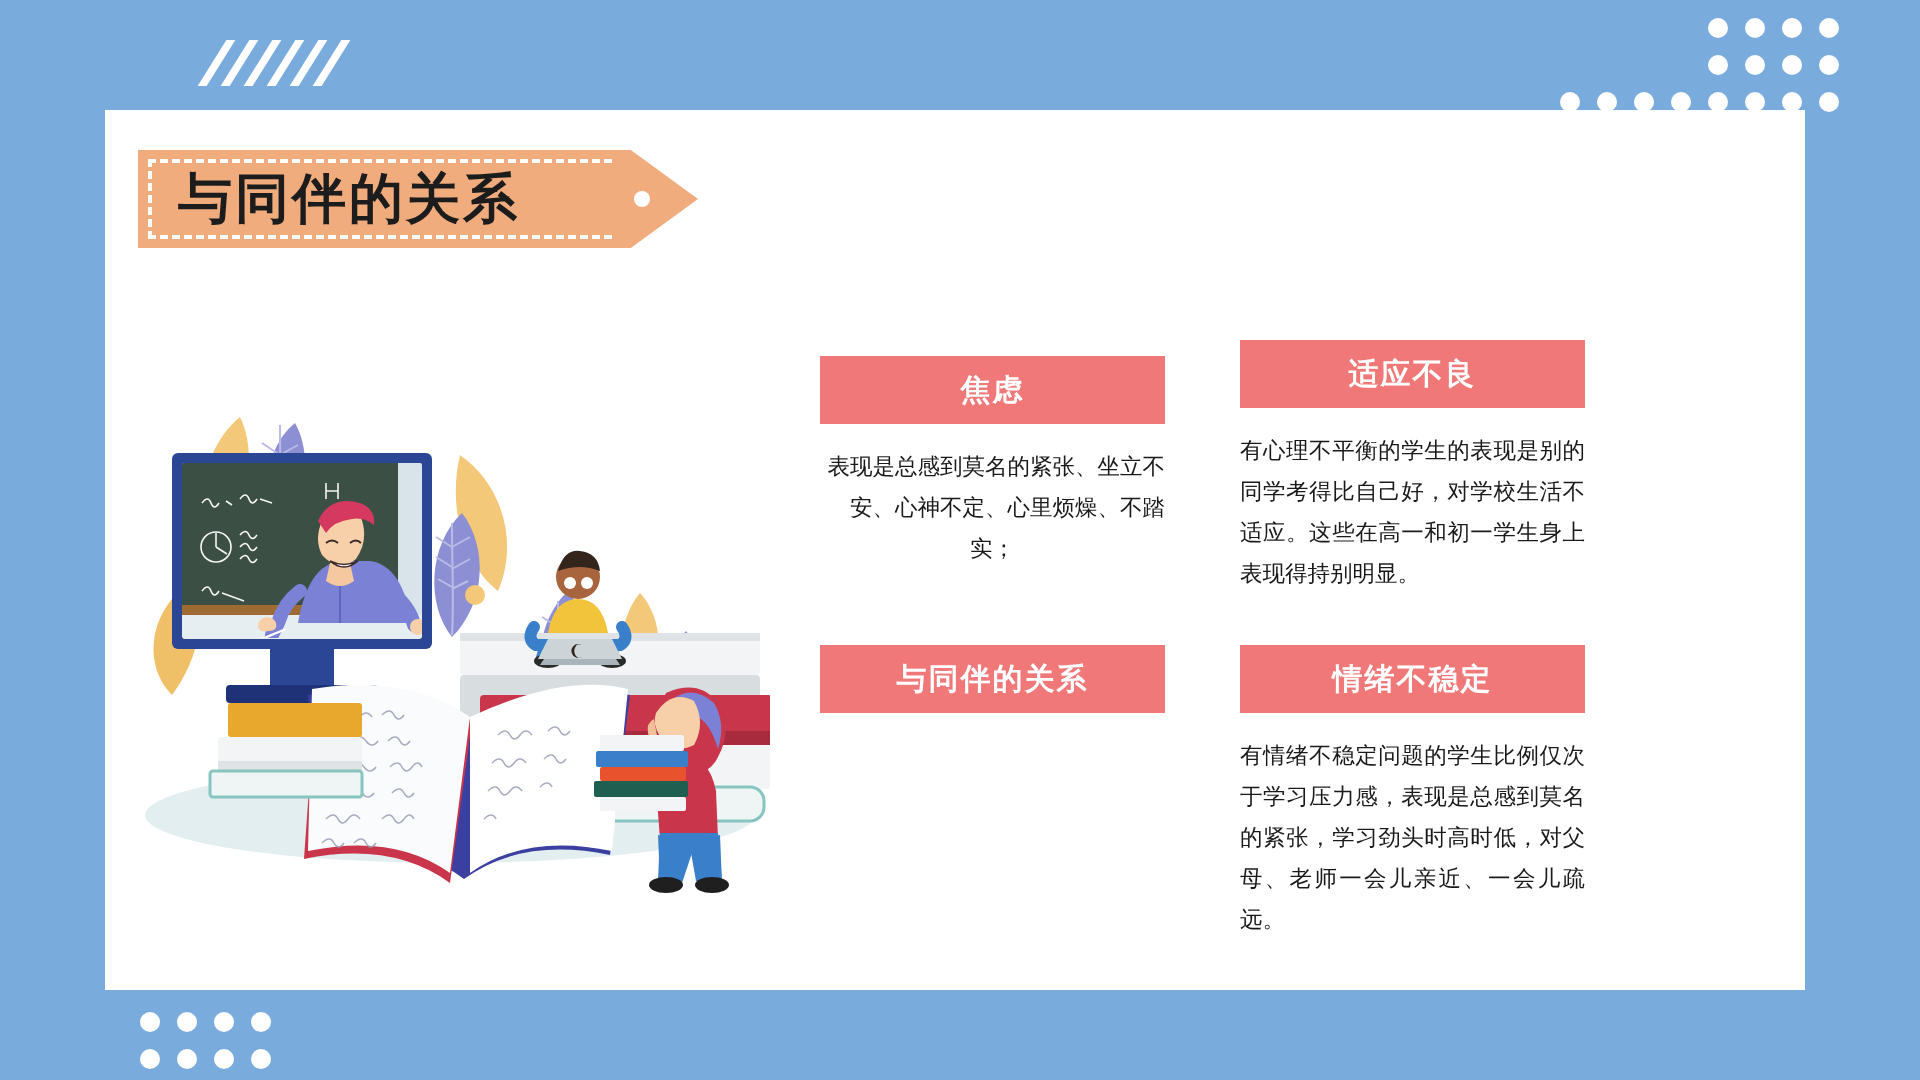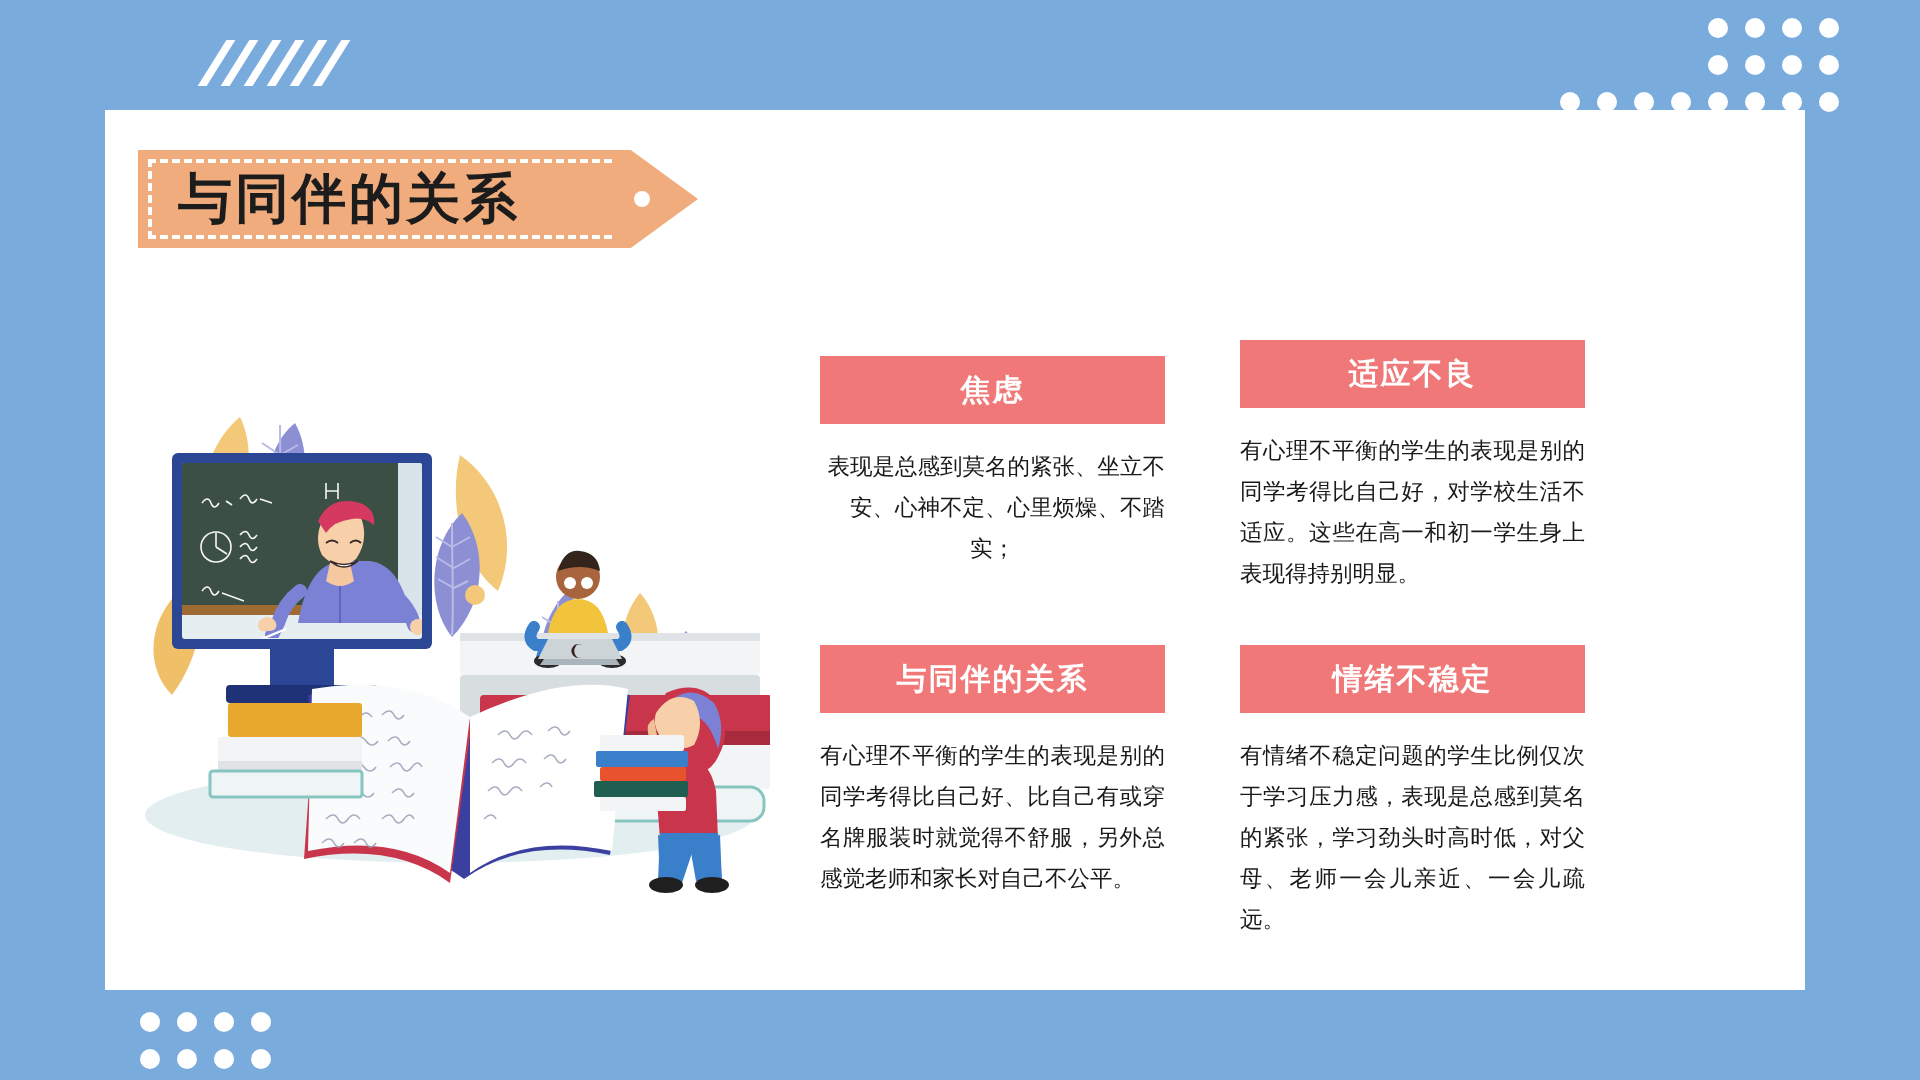--- a/index.html
+++ b/index.html
@@ -360,21 +360,20 @@
       <div class="card-body">表现是总感到莫名的紧张、坐立不安、心神不定、心里烦燥、不踏实；</div>
     </div>
 
     <div class="card c1">
       <div class="card-head">适应不良</div>
       <div class="card-body">有心理不平衡的学生的表现是别的同学考得比自己好，对学校生活不适应。这些在高一和初一学生身上表现得持别明显。</div>
     </div>
 
     <div class="card c2">
       <div class="card-head">与同伴的关系</div>
-      <div class="card-body">有心理不平衡的学生的表现是别的同学考得比自己好、比自己有或穿名牌服装时就觉得不舒服，另外总感觉老师和家长对自己不公平。</div>
     </div>
 
     <div class="card c3">
       <div class="card-head">情绪不稳定</div>
       <div class="card-body">有情绪不稳定问题的学生比例仅次于学习压力感，表现是总感到莫名的紧张，学习劲头时高时低，对父母、老师一会儿亲近、一会儿疏远。</div>
     </div>
 
   </div>
 
 </div>

